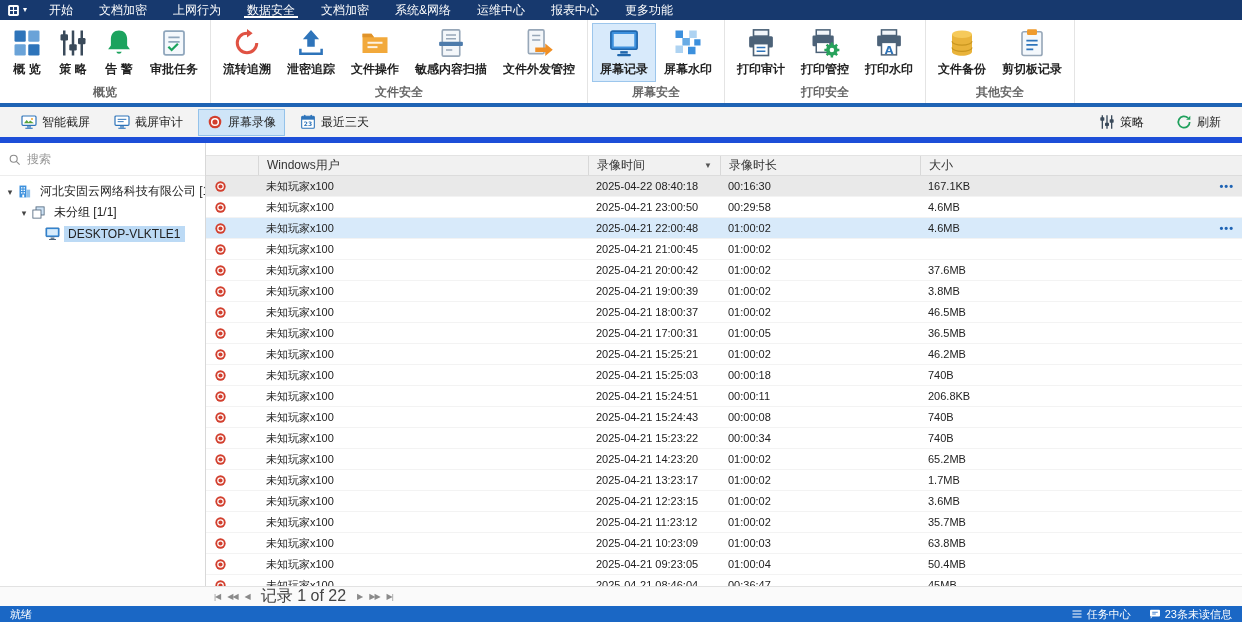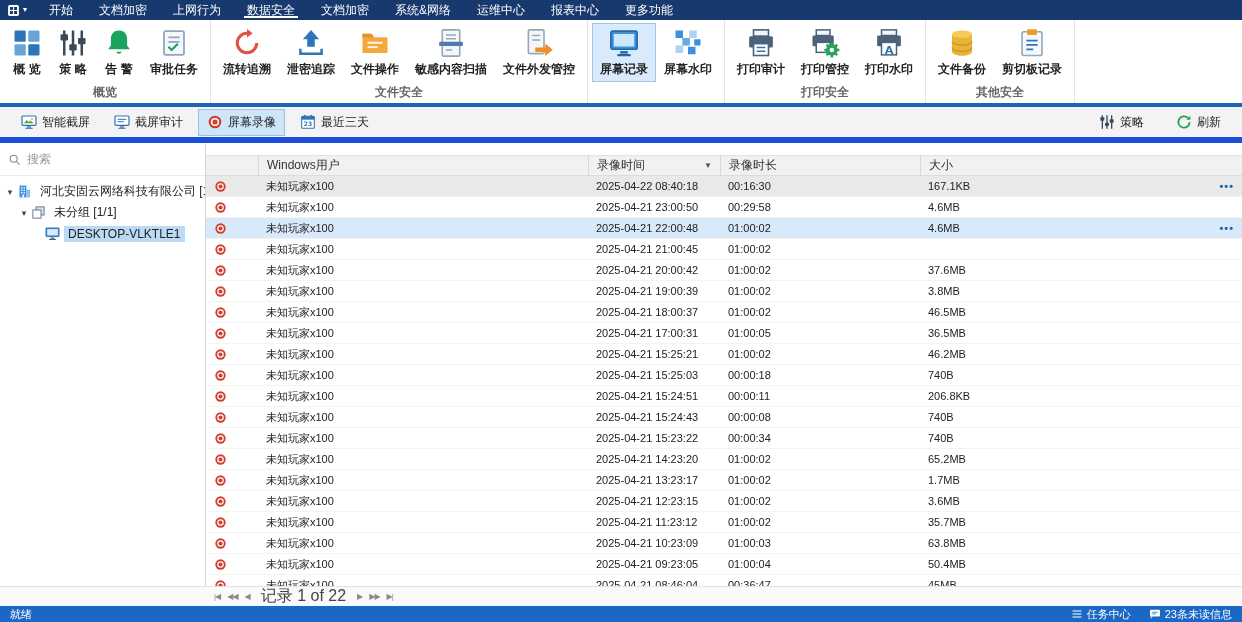--- a/index.html
+++ b/index.html
@@ -340,20 +340,21 @@
           </svg>
           <span class="rlabel">屏幕记录</span>
         </div>
         <div class="ribbon-item">
           <svg class="ricon">
             <use href="#sym-watermark"></use>
           </svg>
           <span class="rlabel">屏幕水印</span>
         </div>
       </div>
+      <div class="ribbon-group-label">屏幕安全</div>
     </div>
     <div class="ribbon-group">
       <div class="ribbon-items">
         <div class="ribbon-item">
           <svg class="ricon">
             <use href="#sym-printer"></use>
           </svg>
           <span class="rlabel">打印审计</span>
         </div>
         <div class="ribbon-item">

